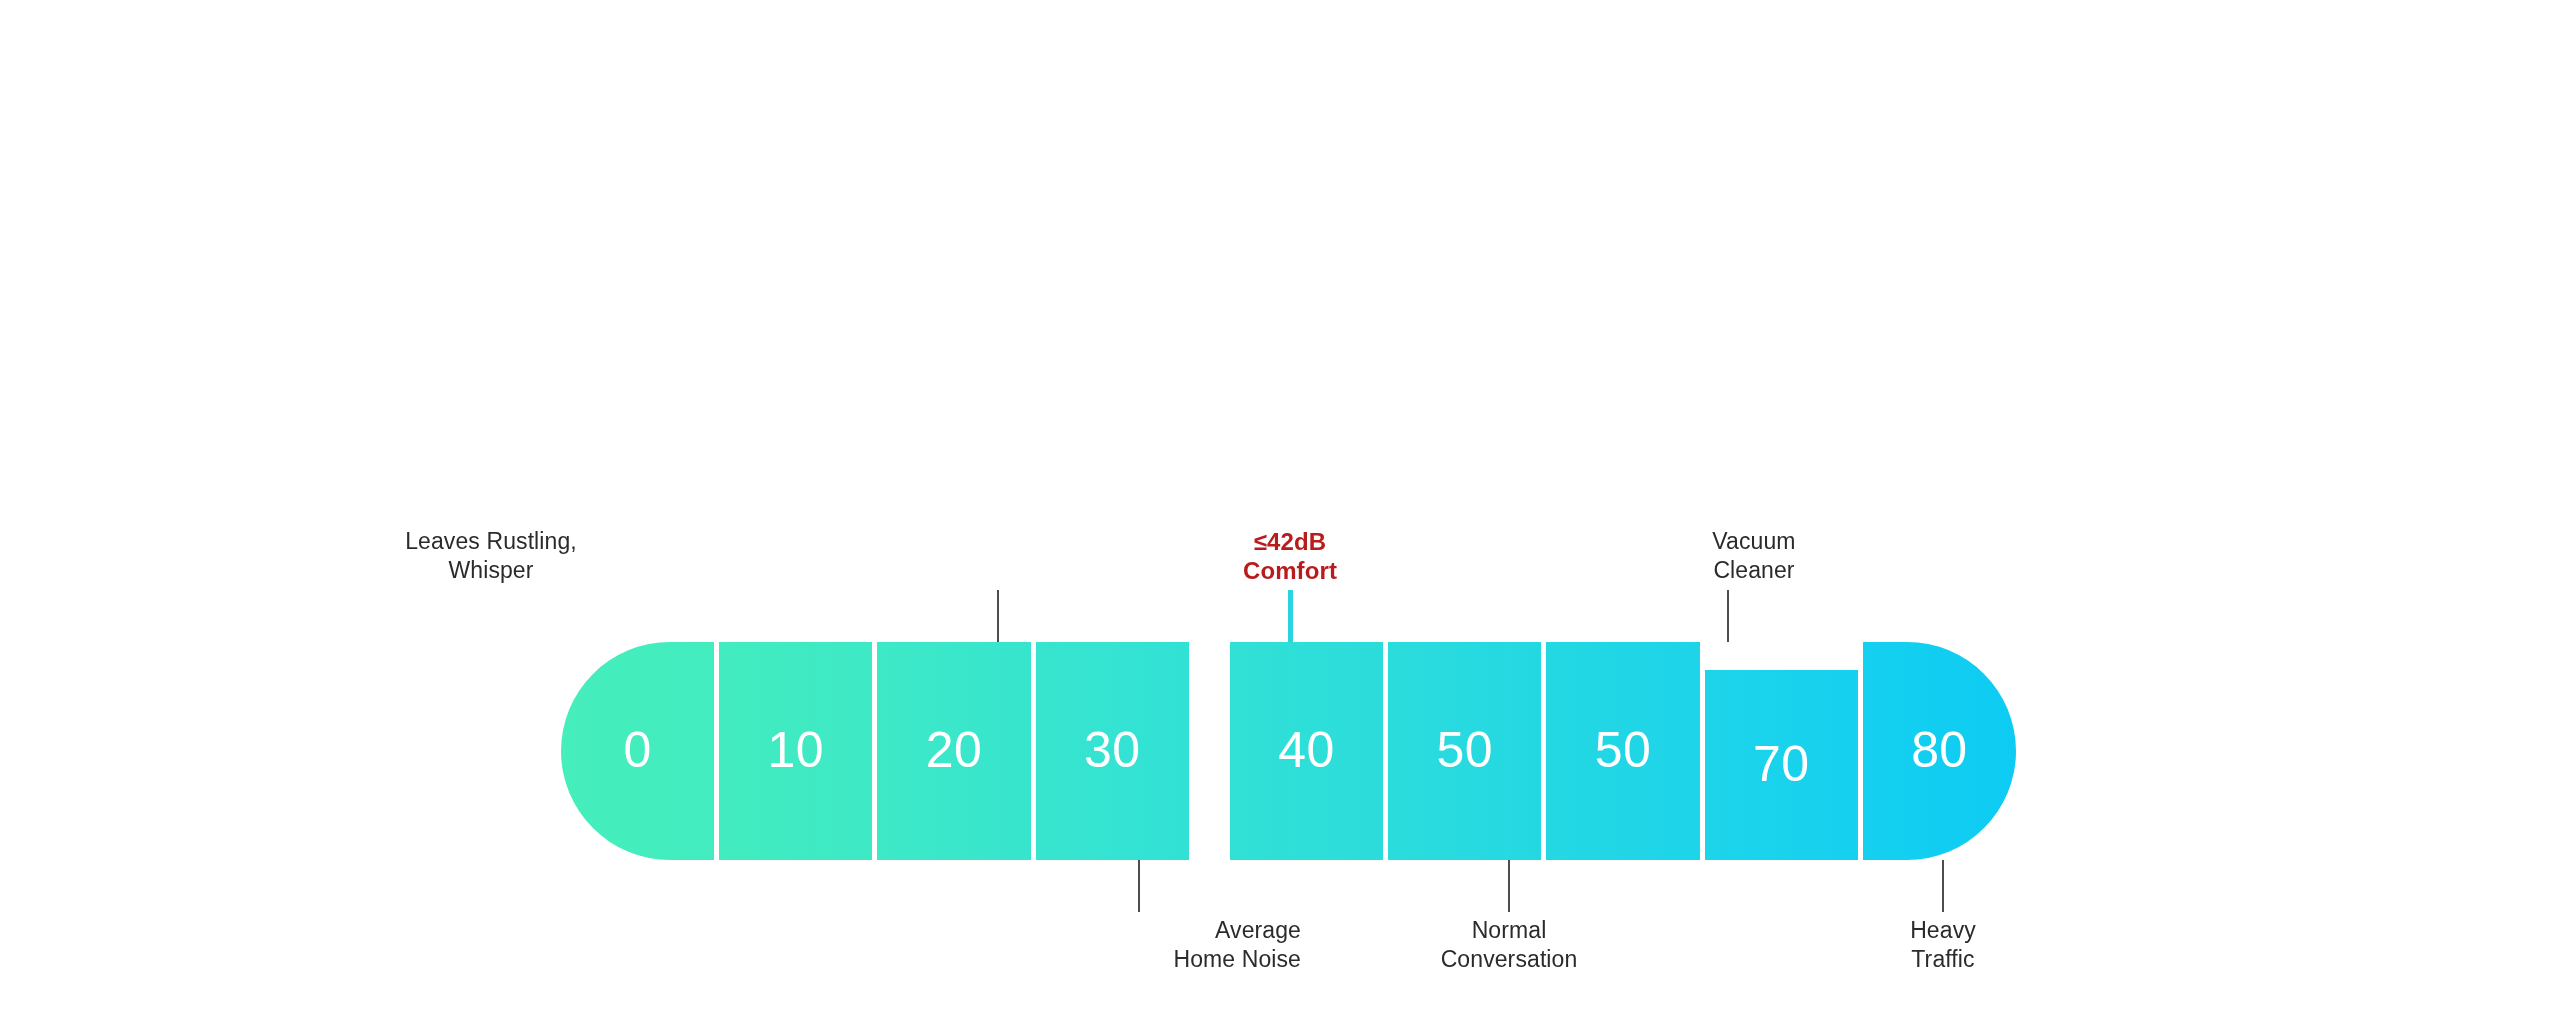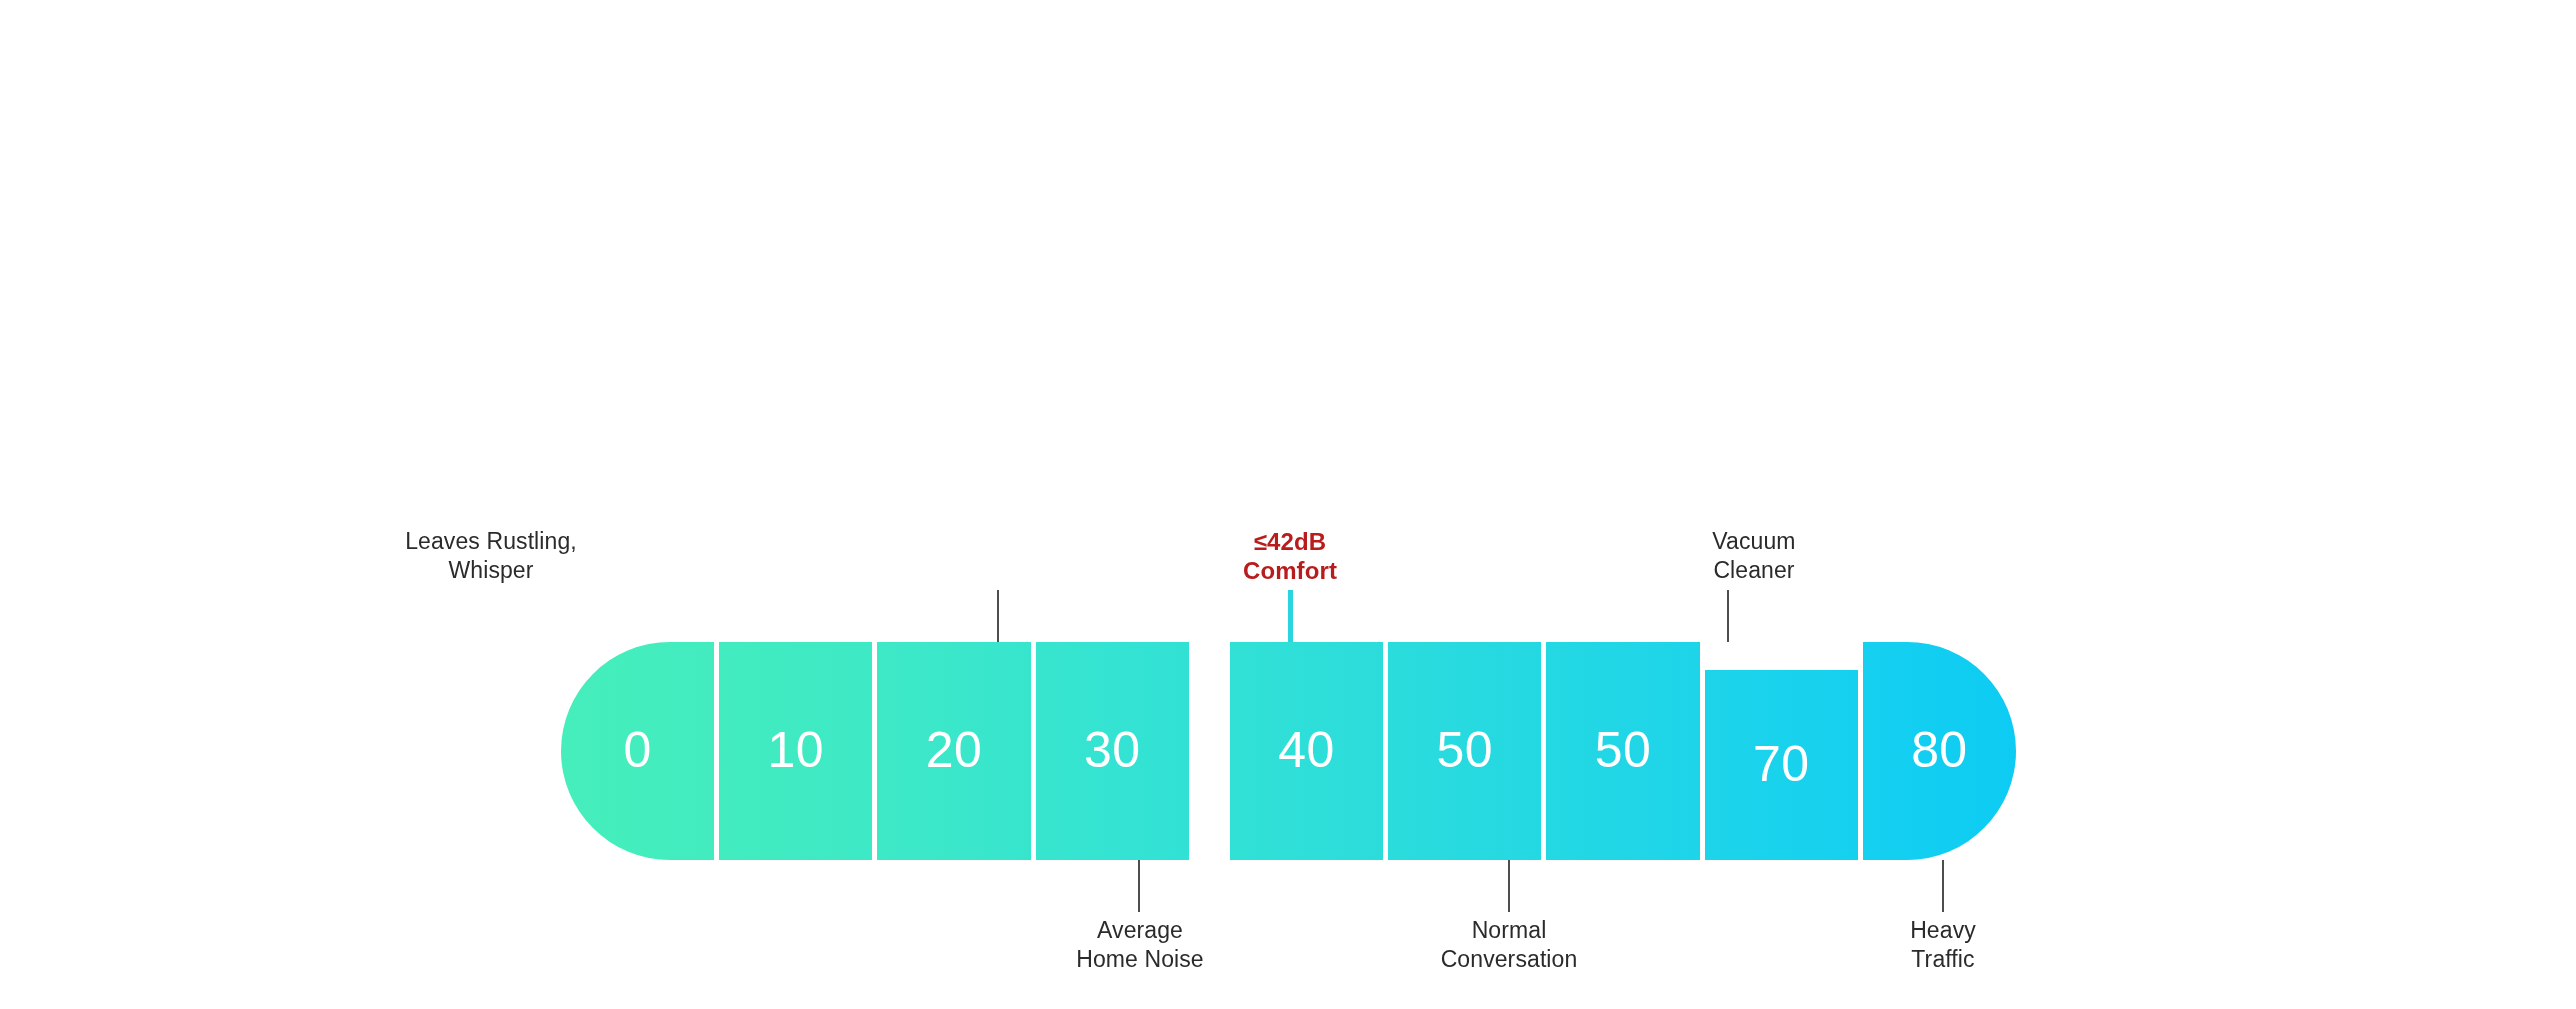--- a/index.html
+++ b/index.html
@@ -150,21 +150,21 @@
 
       <div class="seg" style="background:linear-gradient(90deg,#15D0EF,#0DCBF3);">
         <span class="seg-label">80</span>
       </div>
 
 
     </div>
   </div>
 
   <div class="tick" style="left:1138px; top:860px; height:52px;"></div>
-  <div class="callout callout-bot" style="left:979px; top:916px;">
+  <div class="callout callout-bot" style="left:979px; top:916px;text-align:right;">
     <span class="txt">Average
 Home Noise</span>
   </div>
 
   <div class="tick" style="left:1508px; top:860px; height:52px;"></div>
   <div class="callout callout-bot" style="left:1348px; top:916px;">
     <span class="txt">Normal
 Conversation</span>
   </div>
 

